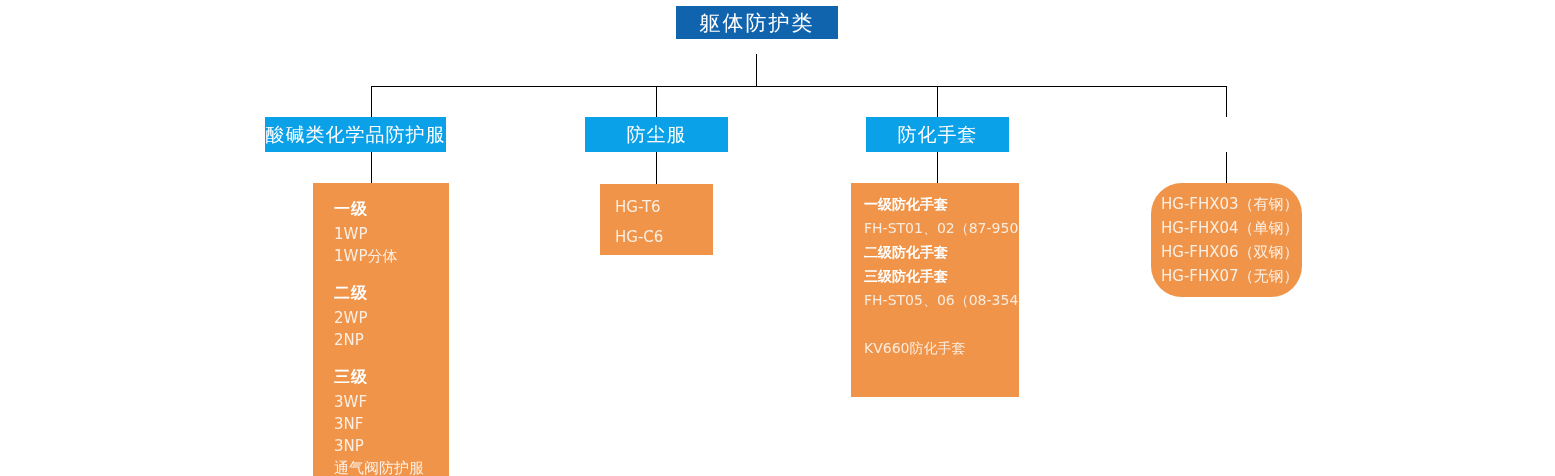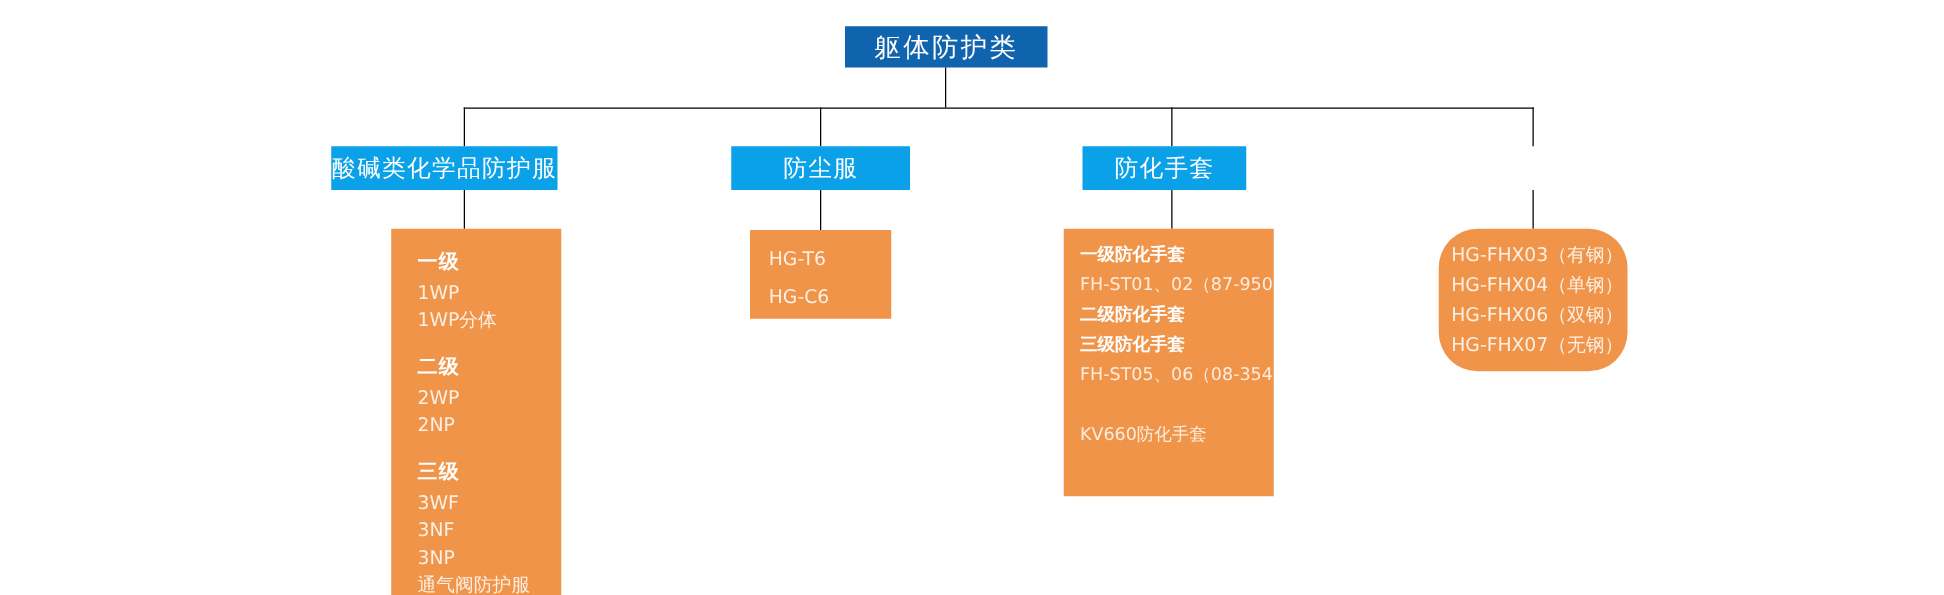--- a/index.html
+++ b/index.html
@@ -4,32 +4,32 @@
 <style>
   html, body { margin:0; padding:0; background:#ffffff; }
   body { width:1555px; height:476px; overflow:hidden;
          font-family:"DejaVu Sans","Liberation Sans",sans-serif; }
   .canvas { position:relative; width:1555px; height:476px; background:#ffffff; overflow:hidden; }
 
   .connector { position:absolute; background:var(--line,#000); }
   .connector.v { width:1px; }
   .connector.h { height:1px; }
 
-  .root-box { position:absolute; left:676px; top:21px; width:162px; height:33px;
+  .root-box { position:absolute; left:676px; top:6px; width:162px; height:33px;
               background:var(--root_bg,#1063ad); color:var(--text,#fff);
               display:flex; align-items:center; justify-content:center;
               font-size:21px; letter-spacing:2px; }
 
   .branch-header { position:absolute; top:117px; height:35px;
                    background:var(--header_bg,#0ba1e8); color:var(--text,#fff);
                    display:flex; align-items:center; justify-content:center;
                    font-size:19px; letter-spacing:1px; }
   .bh1 { left:265px; width:181px; }
   .bh2 { left:585px; width:143px; }
-  .bh3 { left:866px; width:131px; }
+  .bh3 { left:866px; width:143px; }
   .bh4 { left:1155px; width:142px; }
 
   .panel { position:absolute; background:var(--panel_bg,#ef9449); color:var(--text,#fff);
            box-sizing:border-box; }
   .row { white-space:nowrap; }
 
   
   .p1 { left:313px; top:183px; width:136px; height:293px; padding:12px 0 0 21px; }
   .p1 .title { font-size:16px; font-weight:bold; height:28px; line-height:28px; letter-spacing:1px; }
   .p1 .item  { font-size:15px; height:22px; line-height:22px; color:rgba(255,255,255,0.85); }

